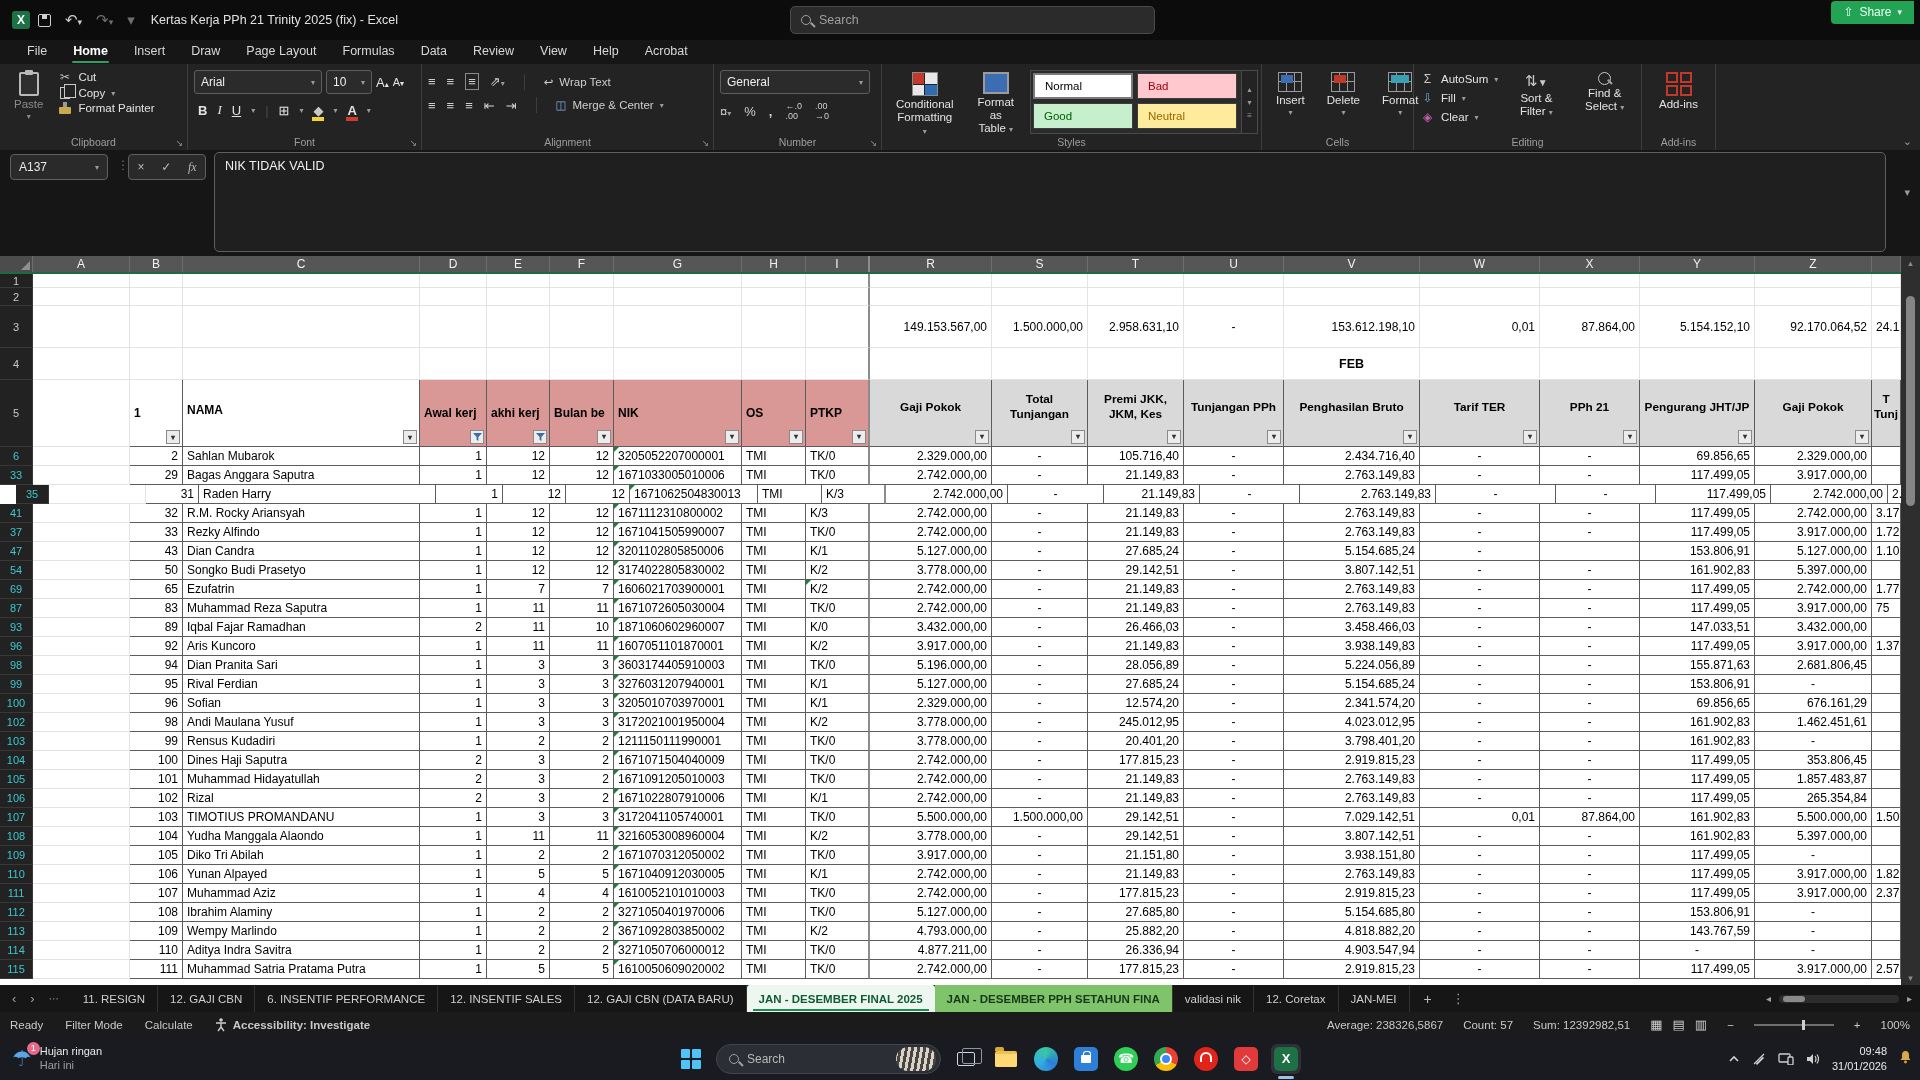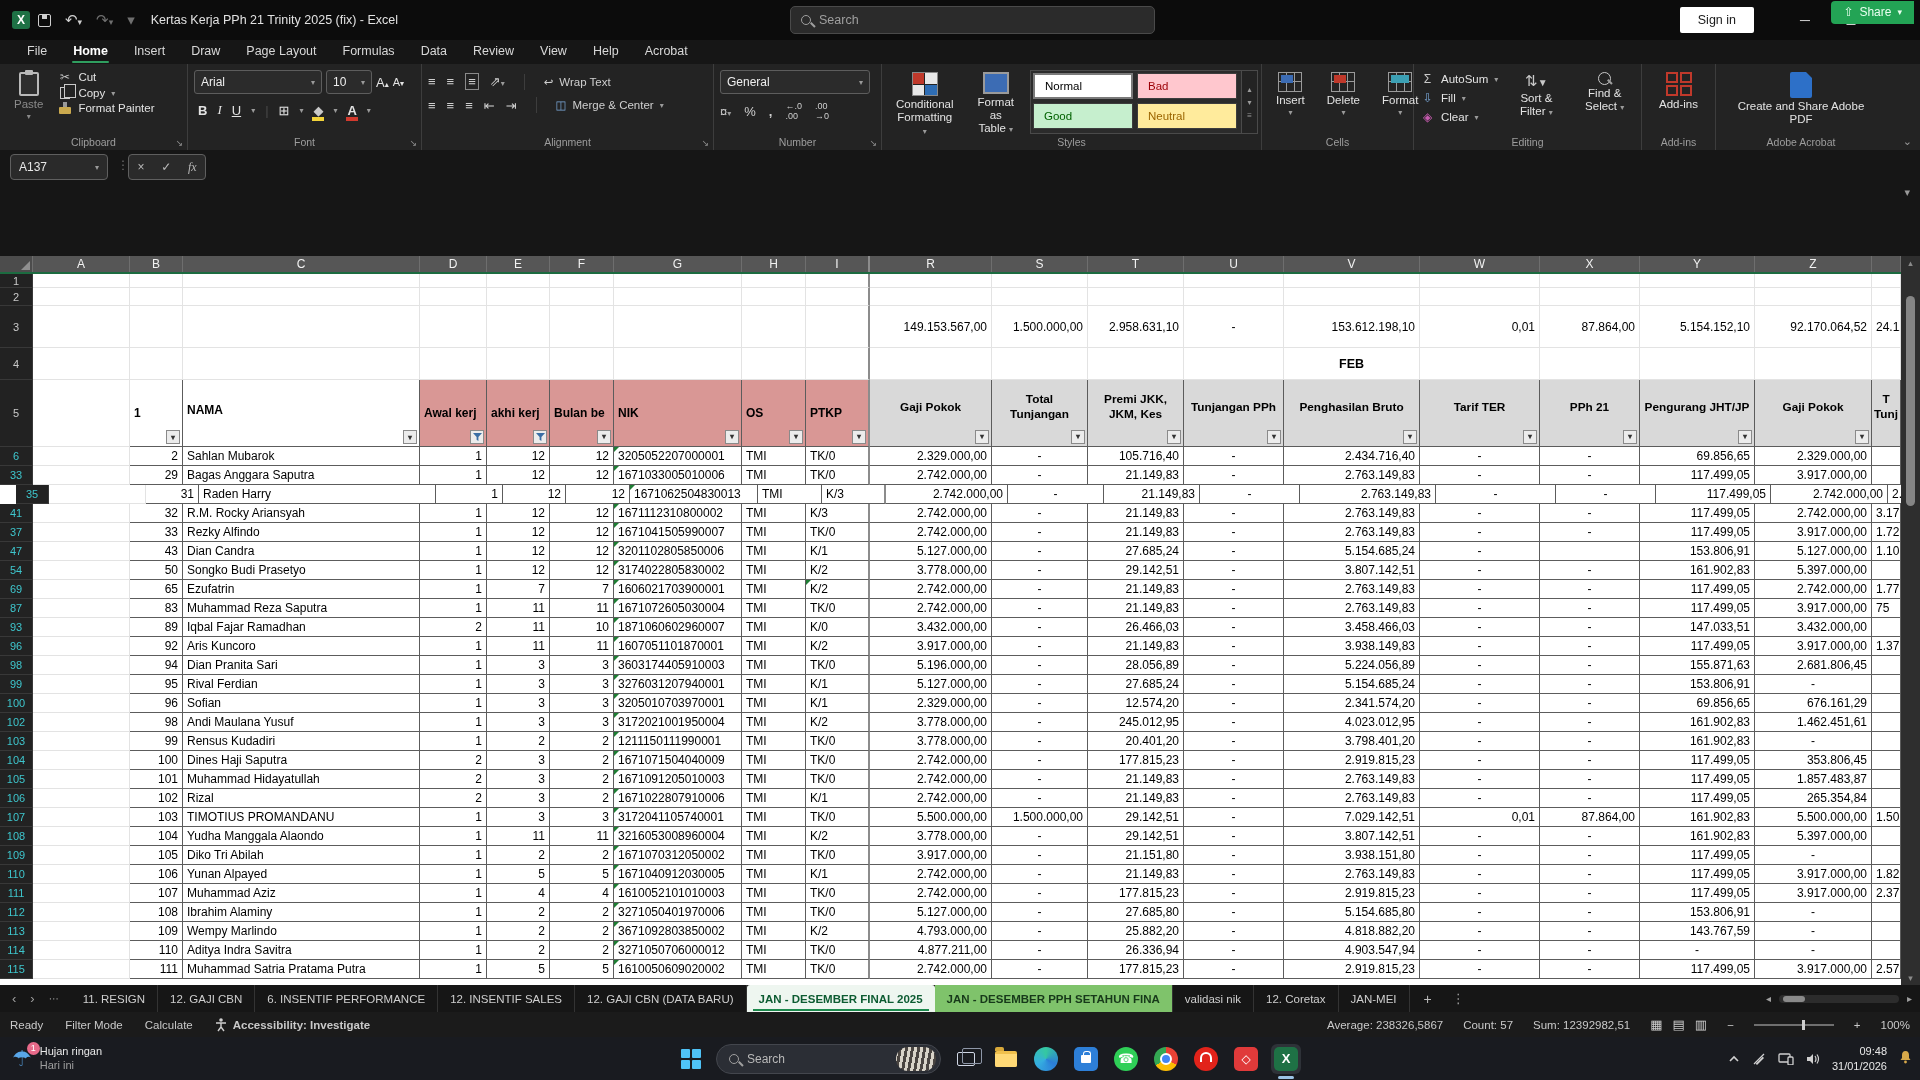--- a/index.html
+++ b/index.html
@@ -203,28 +203,20 @@
       <span class="floppy"></span>
       <span>↶<span style="font-size:9px;">▾</span></span>
       <span class="dim">↷<span style="font-size:9px;">▾</span></span>
       <span class="dim">▾</span>
     </div>
     <div class="title-text">Kertas Kerja PPh 21 Trinity 2025 (fix) - Excel</div>
     <div class="tb-search">
       <span class="mag"></span>
       <span>Search</span>
     </div>
-    <div class="tb-right">
-      <div class="signin">Sign in</div>
-      <div class="wbtn">─</div>
-      <div class="wbtn">
-          <span class="restore-ic"></span>
-        </div>
-      <div class="wbtn">×</div>
-    </div>
   </div>
 
   <div class="menubar">
       <div class="mtab">File</div>
       <div class="mtab active">Home</div>
       <div class="mtab">Insert</div>
       <div class="mtab">Draw</div>
       <div class="mtab">Page Layout</div>
       <div class="mtab">Formulas</div>
       <div class="mtab">Data</div>
@@ -444,41 +436,35 @@
             <i></i>
             <i></i>
             <i></i>
             <i></i>
           </span>
         <span>Add-ins</span>
       </div>
       <div class="grp-label">Add-ins</div>
     </div>
 
-    <div class="grp" style="width:170px; border-right:none;">
-      <div class="rbtn-big">
-        <span class="pdf-ic"></span>
-        <span class="cap2">Create and Share Adobe PDF</span>
-      </div>
-      <div class="grp-label">Adobe Acrobat</div>
-    </div>
     <div class="ribbon-collapse">⌄</div>
   </div>
 
   <div class="fbar">
     <div class="namebox">
       <span>A137</span>
         <span style="font-size:8px;color:#9a9a9a;">▾</span>
     </div>
     <div class="fxsep">⋮</div>
     <div class="fbtnsbox">
       <span>×</span>
       <span>✓</span>
       <i style="font-family:'Liberation Serif',serif;">fx</i>
     </div>
+    <div class="formulabox">NIK TIDAK VALID</div>
     <div class="fbar-chev">▾</div>
   </div>
 
   <div class="grid">
     <div class="colhdrs">
         <div class="corner"></div>
         <div class="chl" style="width: 97px;">A</div>
         <div class="chl" style="width: 53px;">B</div>
         <div class="chl" style="width: 237px;">C</div>
         <div class="chl" style="width: 67px;">D</div>

